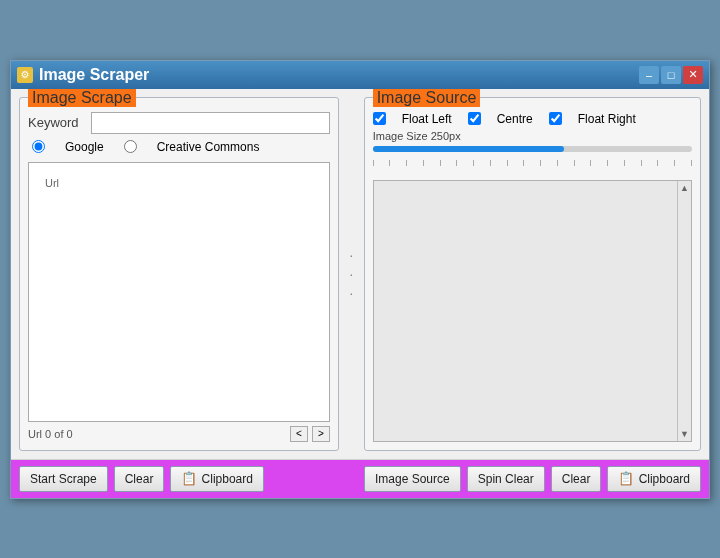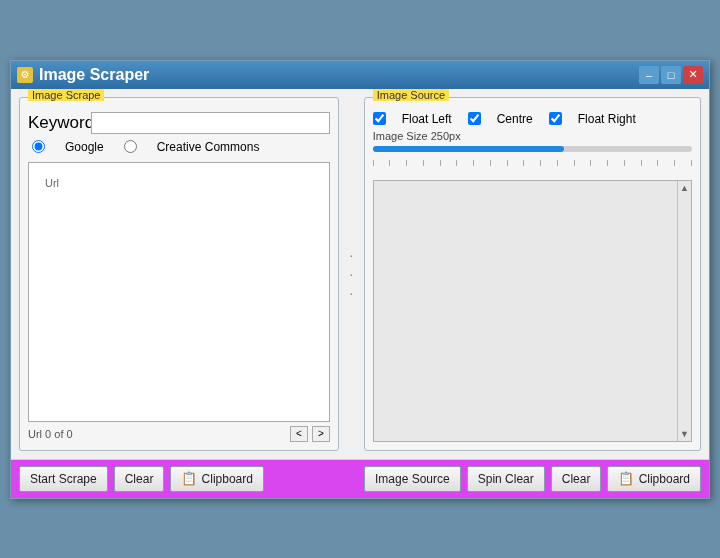--- a/index.html
+++ b/index.html
@@ -79,44 +79,44 @@
       border-radius: 3px;
       padding: 8px;
       display: flex;
       flex-direction: column;
       position: relative;
     }
     .panel-legend {
       position: absolute;
       top: -9px;
       left: 8px;
-      background: #fde047;
+      background: #f97316;
       padding: 0 4px;
-      font-size: 11px;
+      font-size: 16px;
       color: #333;
       text-align: center;
     }
     .left-panel {
       width: 320px;
       flex: none;
     }
     .right-panel {
       flex: 1;
     }
     .keyword-row {
       display: flex;
       align-items: center;
       gap: 8px;
       margin-top: 6px;
       margin-bottom: 6px;
     }
     .keyword-label {
       width: 55px;
-      font-size: 17px;
-      color: #000000;
+      font-size: 13px;
+      color: #404040;
     }
     .keyword-input {
       flex: 1;
       height: 22px;
       border: 1px solid #aaa;
       background: white;
       padding: 2px 4px;
       font-size: 12px;
     }
     .radio-row {

